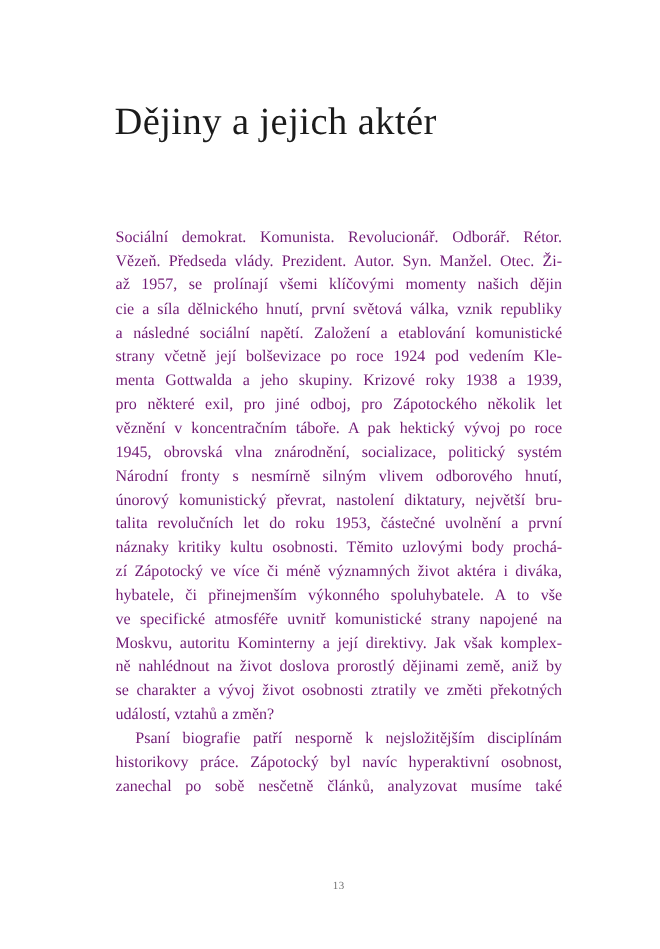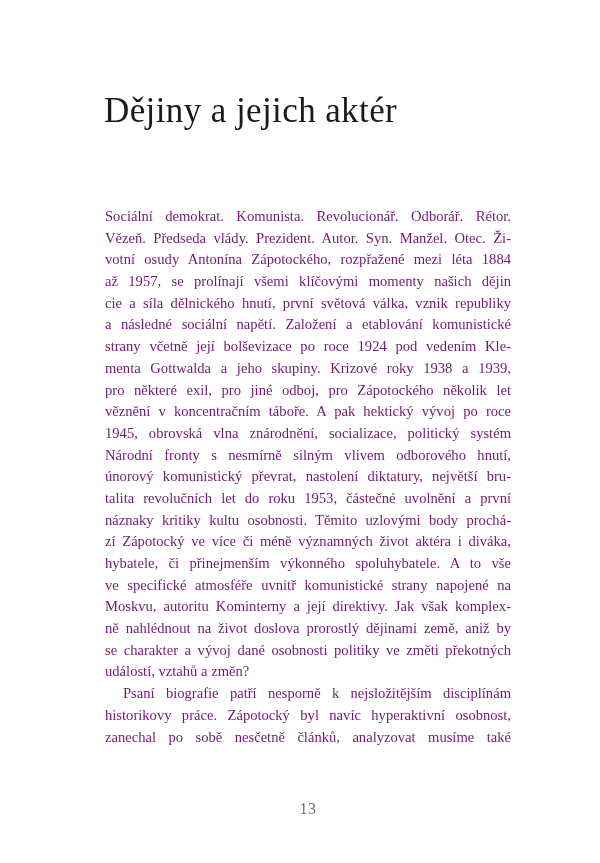--- a/index.html
+++ b/index.html
@@ -48,56 +48,55 @@
   }
   .line.indent {
     padding-left: 18px;
   }
   .page-number {
     position: absolute;
     left: 105px;
     top: 800px;
     width: 406px;
     text-align: center;
-    font-size: 16px;
+    font-size: 10px;
     color: #737373;
     letter-spacing: 0.5px;
   }
 </style>
 </head>
 <body>
 
 <div class="page">
 
   <h1 class="page-title">Dějiny a jejich aktér</h1>
 
   <div class="text-block">
 
     <div class="paragraph">
       <div class="line">Sociální demokrat. Komunista. Revolucionář. Odborář. Rétor.</div>
       <div class="line">Vězeň. Předseda vlády. Prezident. Autor. Syn. Manžel. Otec. Ži-</div>
-      <div class="line">votní osudy Antonína Zápotockého, rozpřažené mezi léta 1884</div>
       <div class="line">až 1957, se prolínají všemi klíčovými momenty našich dějin</div>
       <div class="line">cie a síla dělnického hnutí, první světová válka, vznik republiky</div>
       <div class="line">a následné sociální napětí. Založení a etablování komunistické</div>
       <div class="line">strany včetně její bolševizace po roce 1924 pod vedením Kle-</div>
       <div class="line">menta Gottwalda a jeho skupiny. Krizové roky 1938 a 1939,</div>
       <div class="line">pro některé exil, pro jiné odboj, pro Zápotockého několik let</div>
       <div class="line">věznění v koncentračním táboře. A pak hektický vývoj po roce</div>
       <div class="line">1945, obrovská vlna znárodnění, socializace, politický systém</div>
       <div class="line">Národní fronty s nesmírně silným vlivem odborového hnutí,</div>
       <div class="line">únorový komunistický převrat, nastolení diktatury, největší bru-</div>
       <div class="line">talita revolučních let do roku 1953, částečné uvolnění a první</div>
       <div class="line">náznaky kritiky kultu osobnosti. Těmito uzlovými body prochá-</div>
       <div class="line">zí Zápotocký ve více či méně významných život aktéra i diváka,</div>
       <div class="line">hybatele, či přinejmenším výkonného spoluhybatele. A to vše</div>
       <div class="line">ve specifické atmosféře uvnitř komunistické strany napojené na</div>
       <div class="line">Moskvu, autoritu Kominterny a její direktivy. Jak však komplex-</div>
       <div class="line">ně nahlédnout na život doslova prorostlý dějinami země, aniž by</div>
-      <div class="line">se charakter a vývoj dané osobnosti politiky ve změti překotných</div>
+      <div class="line">se charakter a vývoj život osobnosti ztratily ve změti překotných</div>
       <div class="line par-end">událostí, vztahů a změn?</div>
     </div>
 
     <div class="paragraph">
       <div class="line indent">Psaní biografie patří nesporně k nejsložitějším disciplínám</div>
       <div class="line">historikovy práce. Zápotocký byl navíc hyperaktivní osobnost,</div>
       <div class="line">zanechal po sobě nesčetně článků, analyzovat musíme také</div>
     </div>
 
   </div>

